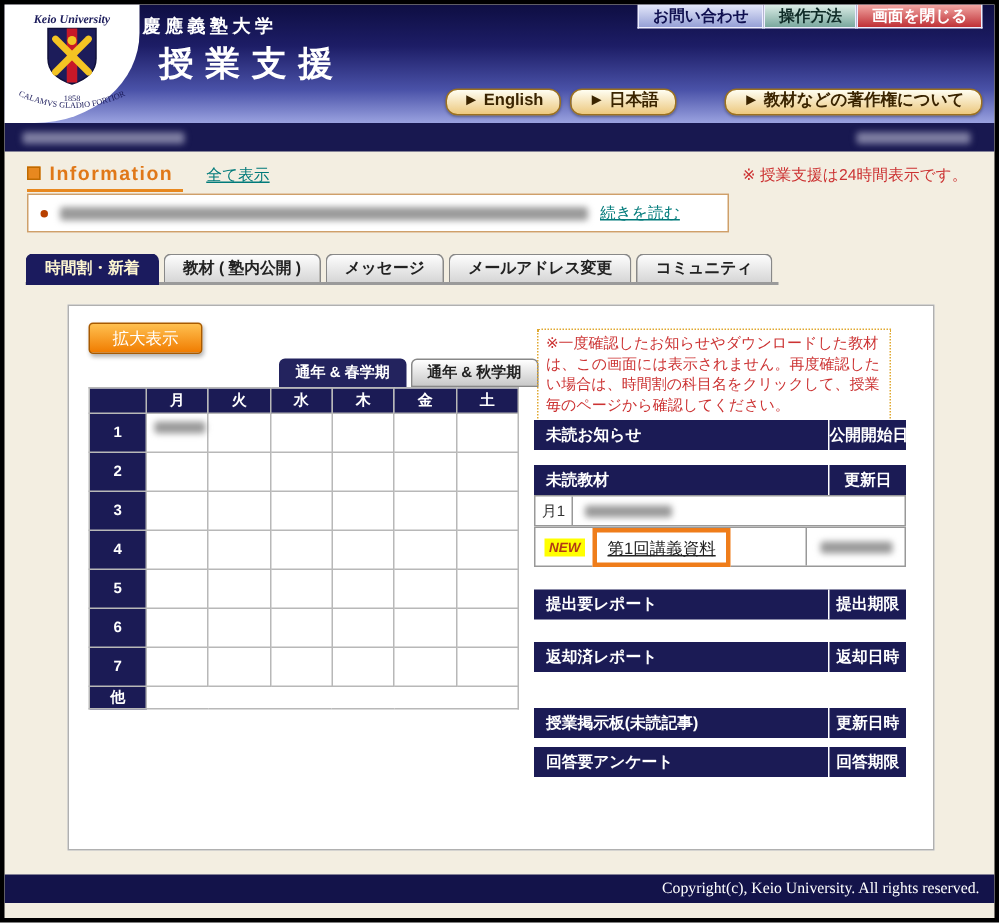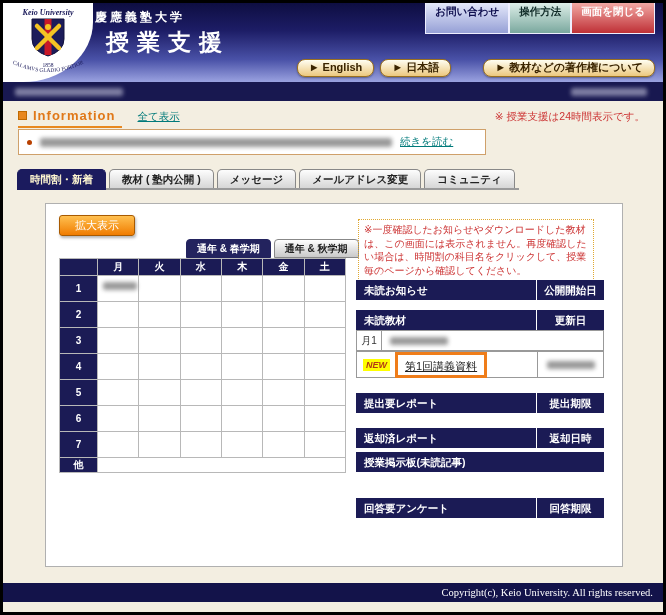--- a/index.html
+++ b/index.html
@@ -9,21 +9,21 @@
 
   
   .header { position:absolute; left:0; top:0; width:660px; height:79px;
     background:linear-gradient(180deg,#0e0e42 0%,#1d1d66 35%,#4a52a8 72%,#9aa2e0 100%); }
   .logo-blob { position:absolute; left:0; top:0; width:90px; height:79px; background:#fff;
     border-bottom-right-radius:70px 60px; }
   .logo-svg { position:absolute; left:2px; top:2px; }
   .uni-ja { position:absolute; left:92px; top:6px; color:#fff; font-size:12px; letter-spacing:3px; font-weight:bold; }
   .app-title { position:absolute; left:103px; top:24px; color:#fff; font-size:23px; font-weight:bold; letter-spacing:8px; }
   .top-btns { position:absolute; top:0; right:8px; display:flex; }
-  .top-btn { height:31px; line-height:17px; padding:0 9px; font-size:10.5px; font-weight:bold;
+  .top-btn { height:16px; line-height:17px; padding:0 9px; font-size:10.5px; font-weight:bold;
     border:1px solid #eef; border-top:none; cursor:pointer; }
   .top-btn.contact { background:linear-gradient(#e4e8fa,#96a0d6); color:#101050; }
   .top-btn.guide   { background:linear-gradient(#ddeee8,#7aa89e); color:#102c28; }
   .top-btn.close   { background:linear-gradient(#f2a8a4,#bf3036); color:#fff; }
   .lang-row { position:absolute; top:56px; left:0; right:8px; display:flex; justify-content:flex-end; gap:6px; }
   .pill-btn { height:18px; line-height:15px; padding:0 11px; font-size:11px; font-weight:bold; color:#3a2400;
     background:linear-gradient(#fffef2,#ecc87e); border:1px solid #9a7020; border-radius:8px;
     box-shadow:0 1px 2px rgba(0,0,0,.35); cursor:pointer; white-space:nowrap; }
   .pill-btn.copyright { margin-left:26px; }
 
@@ -73,21 +73,21 @@
   .timetable td { background:#fff; height:26px; vertical-align:top; }
   .timetable tr.other-row th, .timetable tr.other-row td { height:12px; }
   .redact-course { width:34px; height:8px; margin:5px 0 0 5px; }
 
   
   .right-panel { position:absolute; left:310px; top:0; width:248px; height:364px; }
   .notice-box { position:absolute; left:2px; right:10px; top:15px; border:1px dotted #e0a830; padding:3px 5px;
     color:#cc3333; font-size:10px; line-height:13.5px; }
   .sec-bar { position:absolute; left:0; width:248px; height:20px; background:#1b1b55; display:flex; align-items:stretch; }
   .sec-title { flex:1; color:#fff; font-size:10.5px; font-weight:bold; line-height:20px; padding-left:8px; white-space:nowrap; }
-  .sec-date { width:68px; border-left:1px solid #fff; color:#fff; font-size:10.5px; font-weight:bold;
+  .sec-date { width:52px; border-left:1px solid #fff; color:#fff; font-size:10.5px; font-weight:bold;
     line-height:20px; text-align:center; white-space:nowrap;margin-left:18px; }
   .mat-row { position:absolute; left:0; width:248px; background:#fff; border:1px solid #999; display:flex; align-items:center; }
   .mat-row .slot { width:25px; align-self:stretch; border-right:1px solid #999; font-size:10px; color:#333;
     display:flex; align-items:center; justify-content:center; }
   .new-badge { margin-left:6px; background:#ffff00; color:#b33c14; font-size:9px; font-weight:bold; font-style:italic;
     padding:1px 3px; flex:none; }
   .hl-box { margin-left:5px; border:3px solid #ef7d1a; background:#fff; padding:1px 7px; flex:none; }
   .mat-link { font-size:11px; color:#222; text-decoration:underline; white-space:nowrap; cursor:pointer; }
   .date-cell { margin-left:auto; width:66px; align-self:stretch; border-left:1px solid #999;
     display:flex; align-items:center; justify-content:center; }
@@ -292,21 +292,21 @@
       <div class="sec-bar" style="top:189px;">
         <span class="sec-title">提出要レポート</span>
         <span class="sec-date">提出期限</span>
       </div>
 
       <div class="sec-bar" style="top:224px;">
         <span class="sec-title">返却済レポート</span>
         <span class="sec-date">返却日時</span>
       </div>
 
-      <div class="sec-bar" style="top:248px;flex-direction:column;">
+      <div class="sec-bar" style="top:268px;">
         <span class="sec-title">授業掲示板(未読記事)</span>
         <span class="sec-date">更新日時</span>
       </div>
 
       <div class="sec-bar" style="top:294px;">
         <span class="sec-title">回答要アンケート</span>
         <span class="sec-date">回答期限</span>
       </div>
     </div>
   </div>

